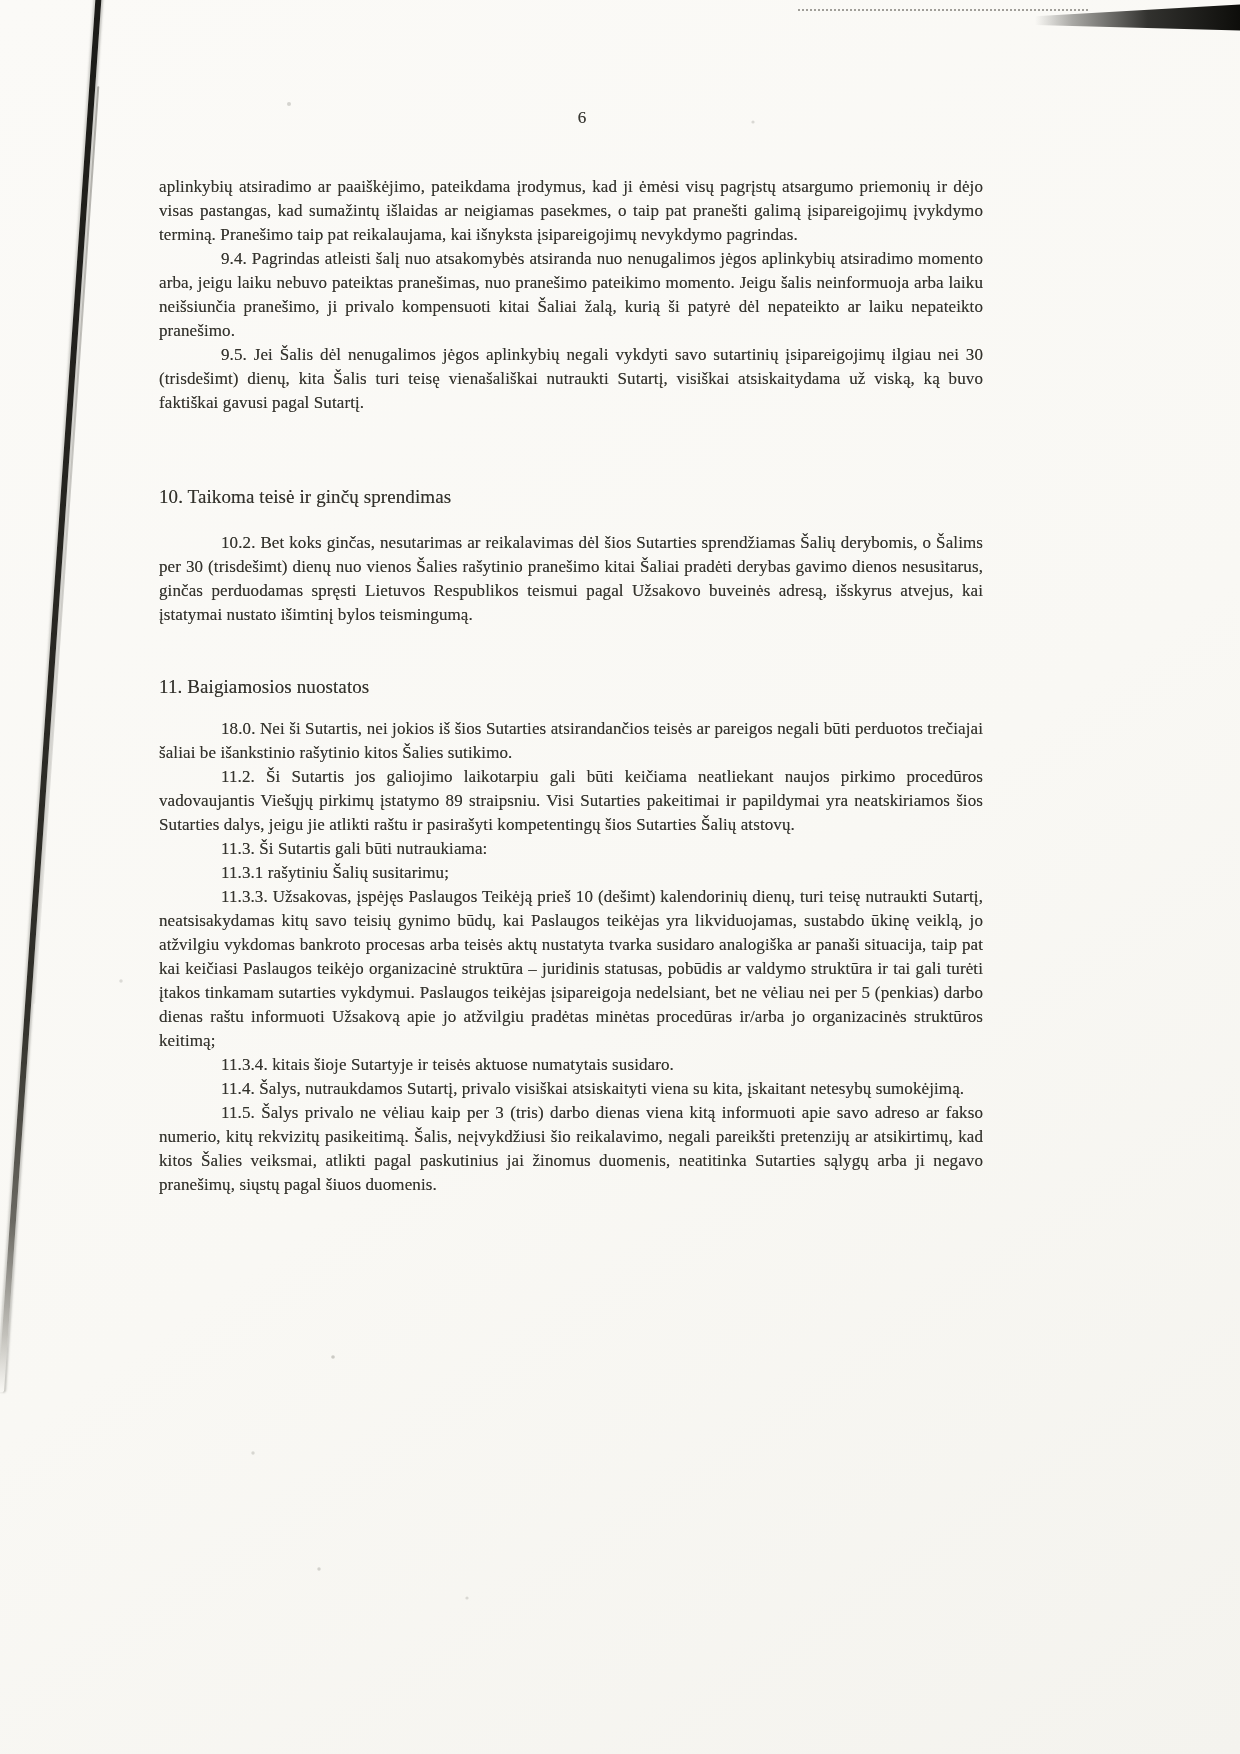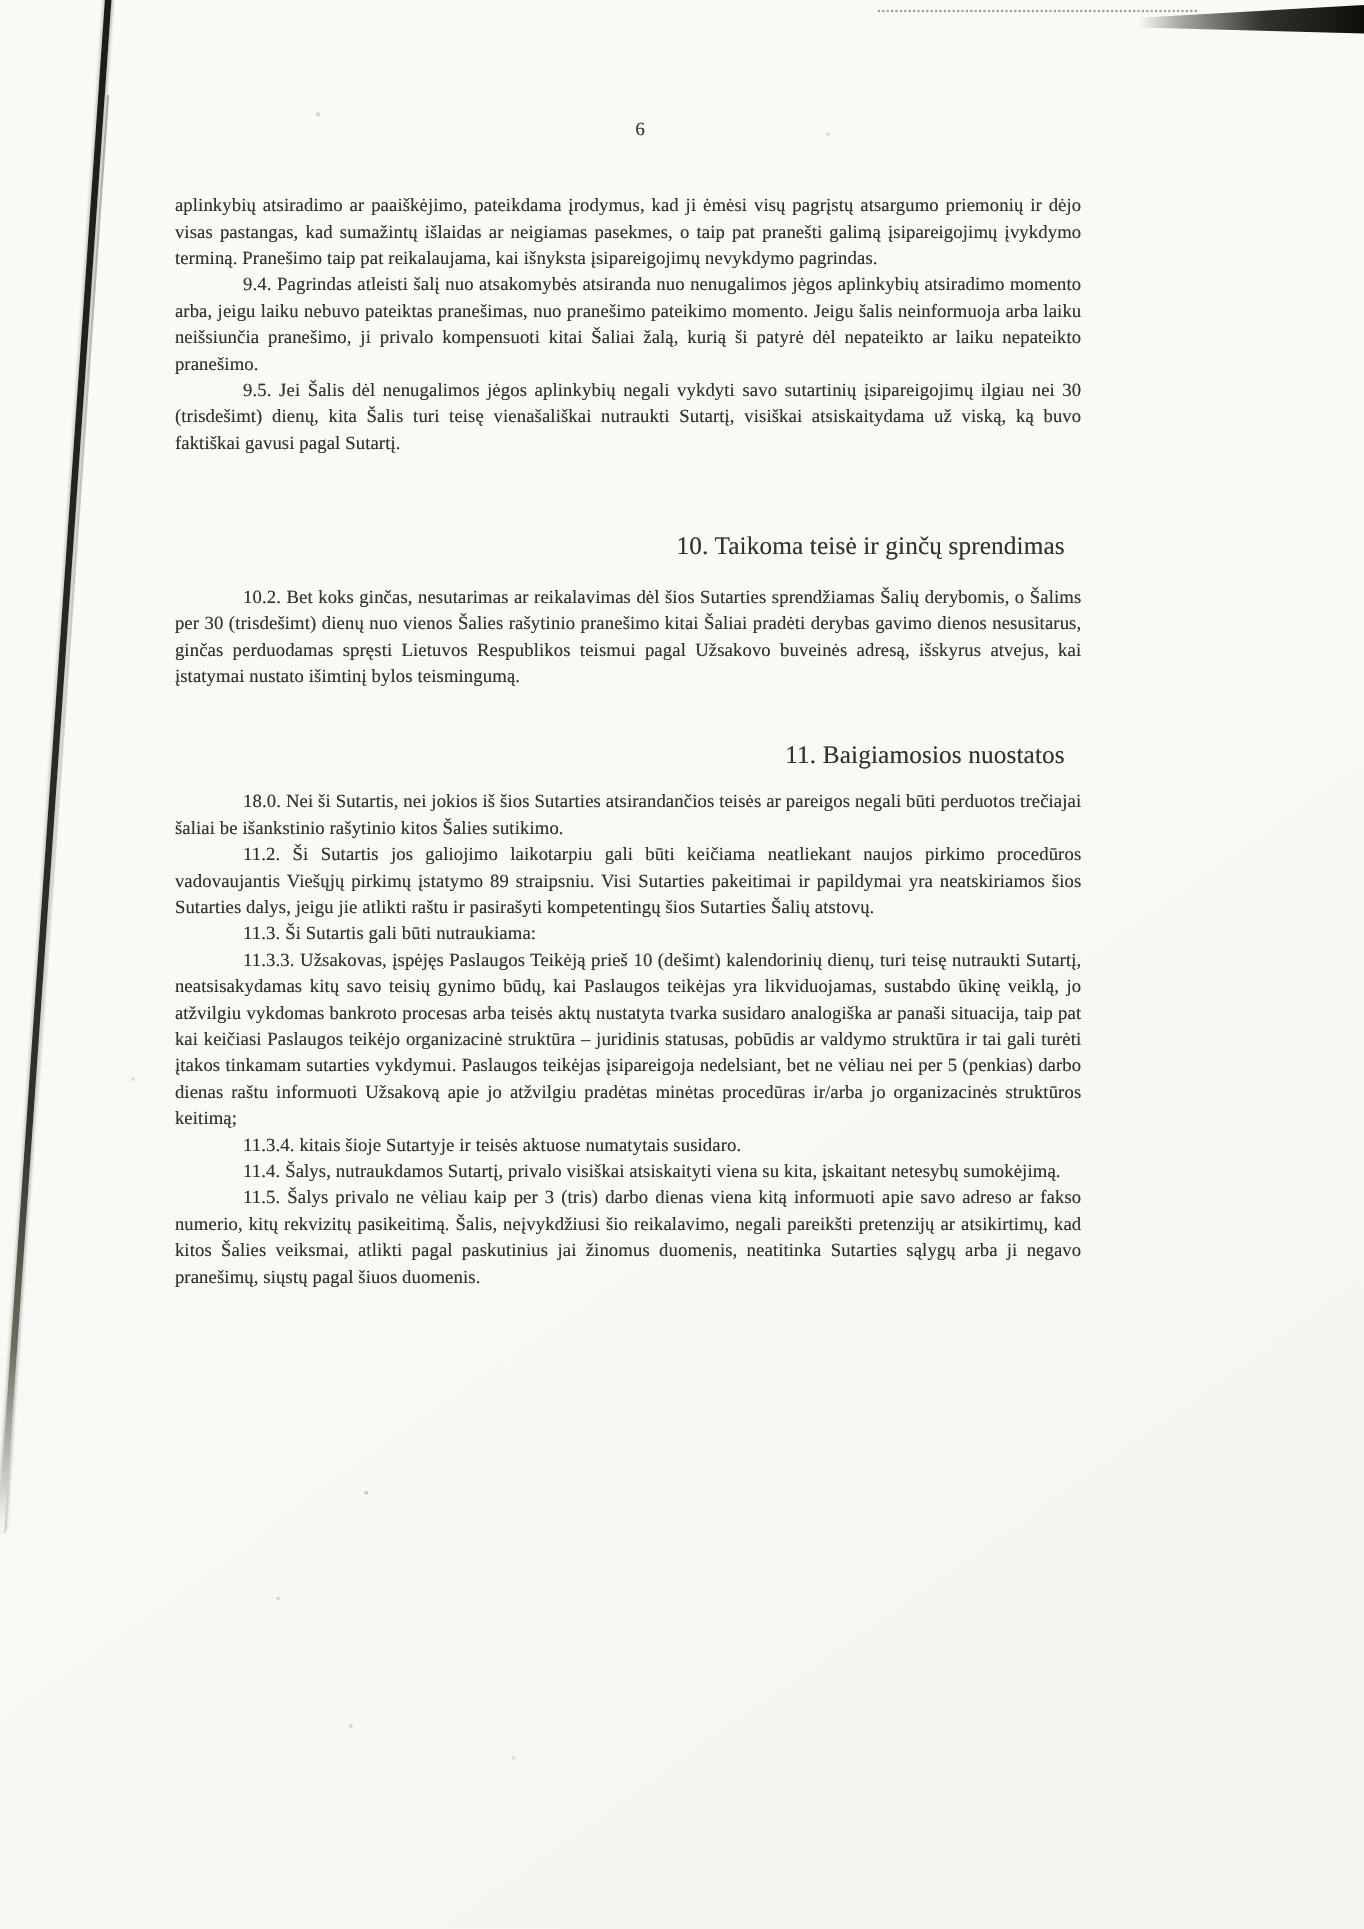--- a/index.html
+++ b/index.html
@@ -35,25 +35,25 @@
     font-size: 17px;
     line-height: 24px;
     text-align: justify;
     color: #34332d;
     letter-spacing: 0.1px;
     text-shadow: 0 0 0.5px rgba(52,51,45,0.55);
   }
   .para { margin: 0; text-indent: 62px; }
   .para.first { text-indent: 0; }
   .heading {
-    font-size: 23px;
+    font-size: 19px;
     font-weight: normal;
-    text-align: right;
+    text-align: left;
     text-indent: 0;
-    margin: 15px;
+    margin: 0;
     color: #33322c;
   }
   .heading-10 { margin-top: 70px; margin-bottom: 22px; }
   .heading-11 { margin-top: 48px; margin-bottom: 18px; }
 
   
   .streak {
     position: absolute;
     top: -24px;
     left: 97px;
@@ -130,19 +130,20 @@
     <p class="para">9.4. Pagrindas atleisti šalį nuo atsakomybės atsiranda nuo nenugalimos jėgos aplinkybių atsiradimo momento arba, jeigu laiku nebuvo pateiktas pranešimas, nuo pranešimo pateikimo momento. Jeigu šalis neinformuoja arba laiku neišsiunčia pranešimo, ji privalo kompensuoti kitai Šaliai žalą, kurią ši patyrė dėl nepateikto ar laiku nepateikto pranešimo.</p>
     <p class="para">9.5. Jei Šalis dėl nenugalimos jėgos aplinkybių negali vykdyti savo sutartinių įsipareigojimų ilgiau nei 30 (trisdešimt) dienų, kita Šalis turi teisę vienašališkai nutraukti Sutartį, visiškai atsiskaitydama už viską, ką buvo faktiškai gavusi pagal Sutartį.</p>
 
     <h2 class="heading heading-10">10. Taikoma teisė ir ginčų sprendimas</h2>
     <p class="para">10.2. Bet koks ginčas, nesutarimas ar reikalavimas dėl šios Sutarties sprendžiamas Šalių derybomis, o Šalims per 30 (trisdešimt) dienų nuo vienos Šalies rašytinio pranešimo kitai Šaliai pradėti derybas gavimo dienos nesusitarus, ginčas perduodamas spręsti Lietuvos Respublikos teismui pagal Užsakovo buveinės adresą, išskyrus atvejus, kai įstatymai nustato išimtinį bylos teismingumą.</p>
 
     <h2 class="heading heading-11">11. Baigiamosios nuostatos</h2>
     <p class="para">18.0. Nei ši Sutartis, nei jokios iš šios Sutarties atsirandančios teisės ar pareigos negali būti perduotos trečiajai šaliai be išankstinio rašytinio kitos Šalies sutikimo.</p>
     <p class="para">11.2. Ši Sutartis jos galiojimo laikotarpiu gali būti keičiama neatliekant naujos pirkimo procedūros vadovaujantis Viešųjų pirkimų įstatymo 89 straipsniu. Visi Sutarties pakeitimai ir papildymai yra neatskiriamos šios Sutarties dalys, jeigu jie atlikti raštu ir pasirašyti kompetentingų šios Sutarties Šalių atstovų.</p>
     <p class="para">11.3. Ši Sutartis gali būti nutraukiama:</p>
+    <p class="para">11.3.1 rašytiniu Šalių susitarimu;</p>
     <p class="para">11.3.3. Užsakovas, įspėjęs Paslaugos Teikėją prieš 10 (dešimt) kalendorinių dienų, turi teisę nutraukti Sutartį, neatsisakydamas kitų savo teisių gynimo būdų, kai Paslaugos teikėjas yra likviduojamas, sustabdo ūkinę veiklą, jo atžvilgiu vykdomas bankroto procesas arba teisės aktų nustatyta tvarka susidaro analogiška ar panaši situacija, taip pat kai keičiasi Paslaugos teikėjo organizacinė struktūra – juridinis statusas, pobūdis ar valdymo struktūra ir tai gali turėti įtakos tinkamam sutarties vykdymui. Paslaugos teikėjas įsipareigoja nedelsiant, bet ne vėliau nei per 5 (penkias) darbo dienas raštu informuoti Užsakovą apie jo atžvilgiu pradėtas minėtas procedūras ir/arba jo organizacinės struktūros keitimą;</p>
     <p class="para">11.3.4. kitais šioje Sutartyje ir teisės aktuose numatytais susidaro.</p>
     <p class="para">11.4. Šalys, nutraukdamos Sutartį, privalo visiškai atsiskaityti viena su kita, įskaitant netesybų sumokėjimą.</p>
     <p class="para">11.5. Šalys privalo ne vėliau kaip per 3 (tris) darbo dienas viena kitą informuoti apie savo adreso ar fakso numerio, kitų rekvizitų pasikeitimą. Šalis, neįvykdžiusi šio reikalavimo, negali pareikšti pretenzijų ar atsikirtimų, kad kitos Šalies veiksmai, atlikti pagal paskutinius jai žinomus duomenis, neatitinka Sutarties sąlygų arba ji negavo pranešimų, siųstų pagal šiuos duomenis.</p>
   </main>
 
 </div>
 
 </body></html>

